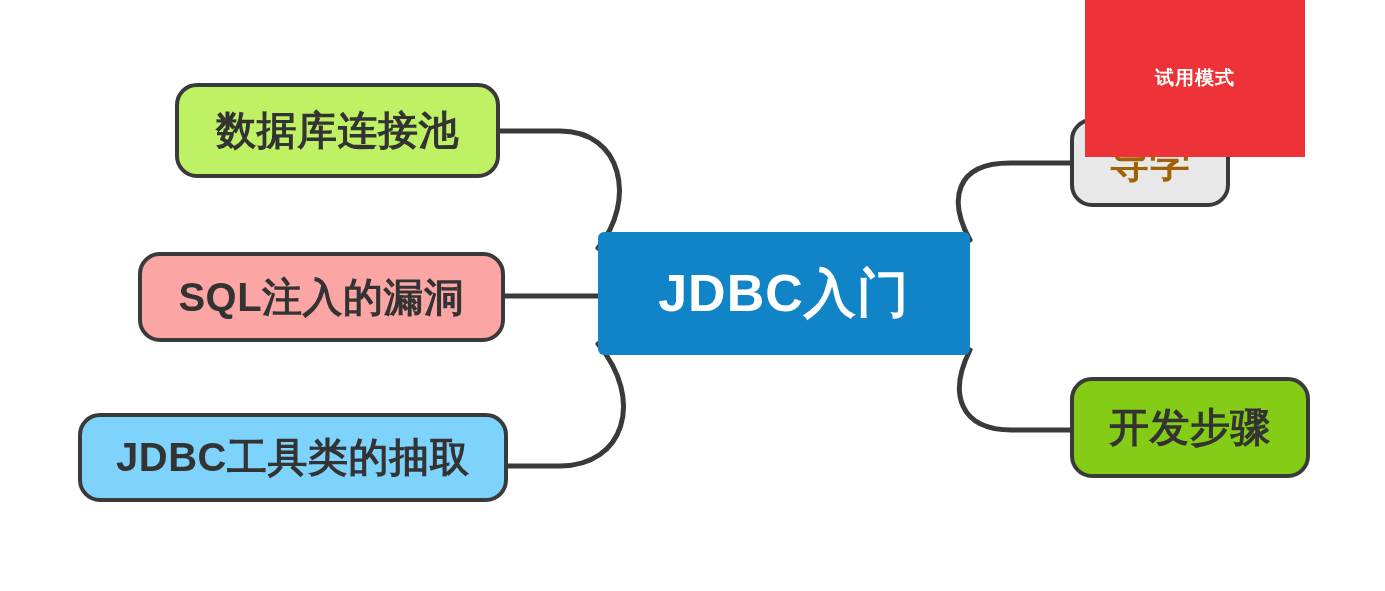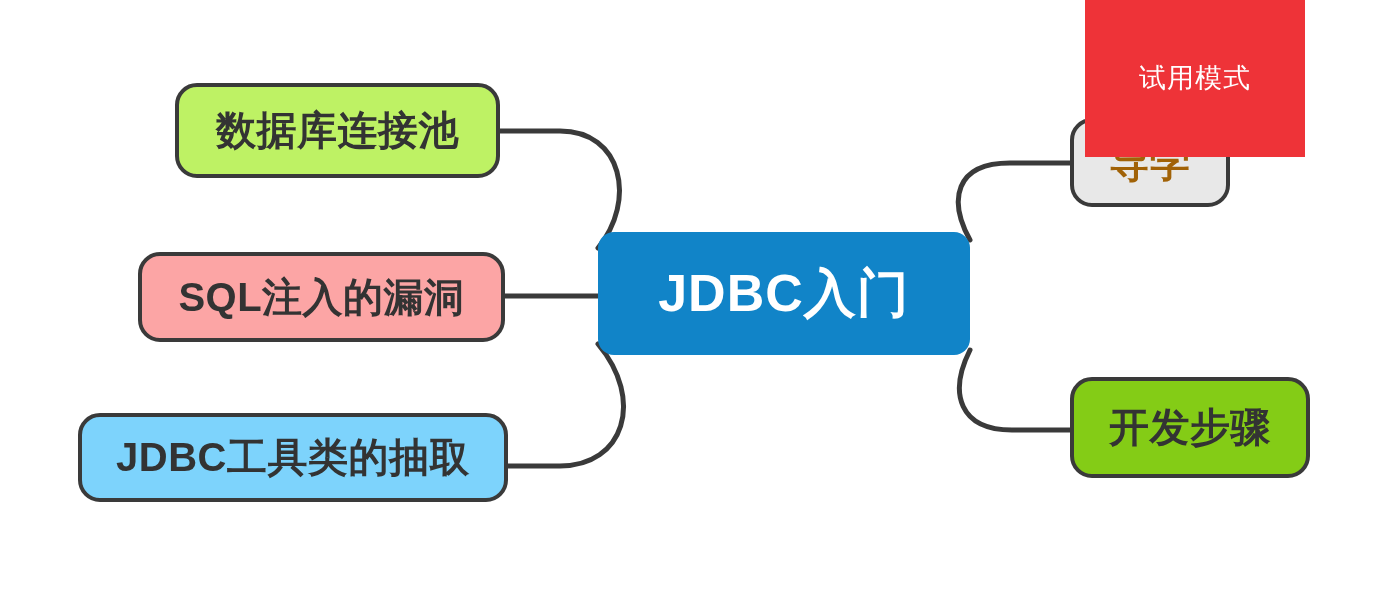--- a/index.html
+++ b/index.html
@@ -51,21 +51,21 @@
     border: 4px solid #3a3a3a;
     border-radius: 22px;
     color: #333333;
     font-weight: bold;
     font-size: 40px;
     letter-spacing: 0.5px;
   }
   .node.central {
     background: #1184c8;
     border: none;
-    border-radius: 16px;
+    border-radius: 6px;
     color: #ffffff;
     font-weight: bold;
     font-size: 52px;
     letter-spacing: 1px;
   }
   
   #watermark {
     position: absolute;
     z-index: 5;
     background: #ee3338;
@@ -76,22 +76,22 @@
     color: #ffffff;
     pointer-events: none;
   }
   #watermark .wm-brand {
     font-size: 50px;
     font-weight: bold;
     line-height: 1.05;
     letter-spacing: 0.5px;
   }
   #watermark .wm-mode {
-    font-size: 27px;
-    font-weight: normal;
+    font-size: 19px;
+    font-weight: bold;
     line-height: 1.1;
     letter-spacing: 1px;
   }
 </style>
 </head>
 <body>
 
 <div id="canvas" style="background: rgb(255, 255, 255);">
 
   <svg id="connectors" viewBox="0 0 1385 591" xmlns="http://www.w3.org/2000/svg">

